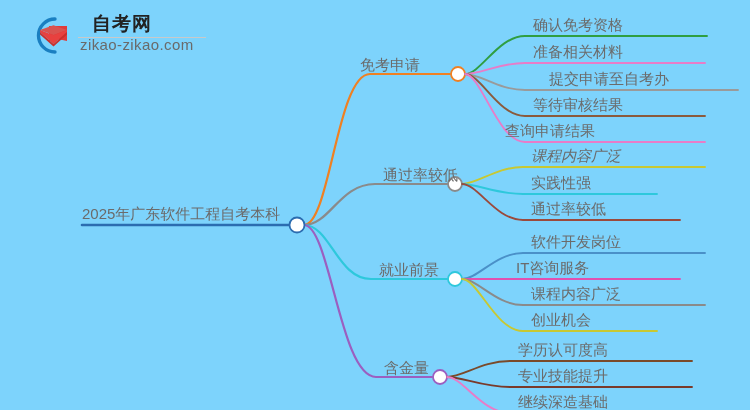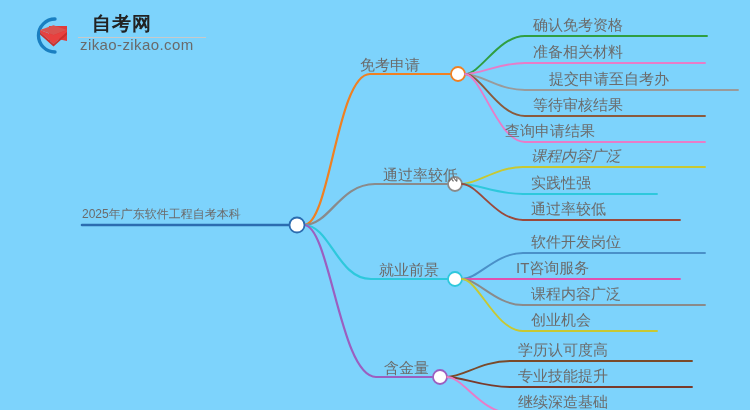--- a/index.html
+++ b/index.html
@@ -78,21 +78,21 @@
   }
   .node-label {
     position: absolute;
     font-size: 15px;
     color: #6b6b6b;
     white-space: nowrap;
     line-height: 18px;
   }
   .root-label {
     position: absolute;
-    font-size: 12px;
+    font-size: 15px;
     color: #6b6b6b;
     white-space: nowrap;
     line-height: 18px;
   }
   .leaf-label {
     position: absolute;
     font-size: 15px;
     color: #6b6b6b;
     white-space: nowrap;
     line-height: 18px;

